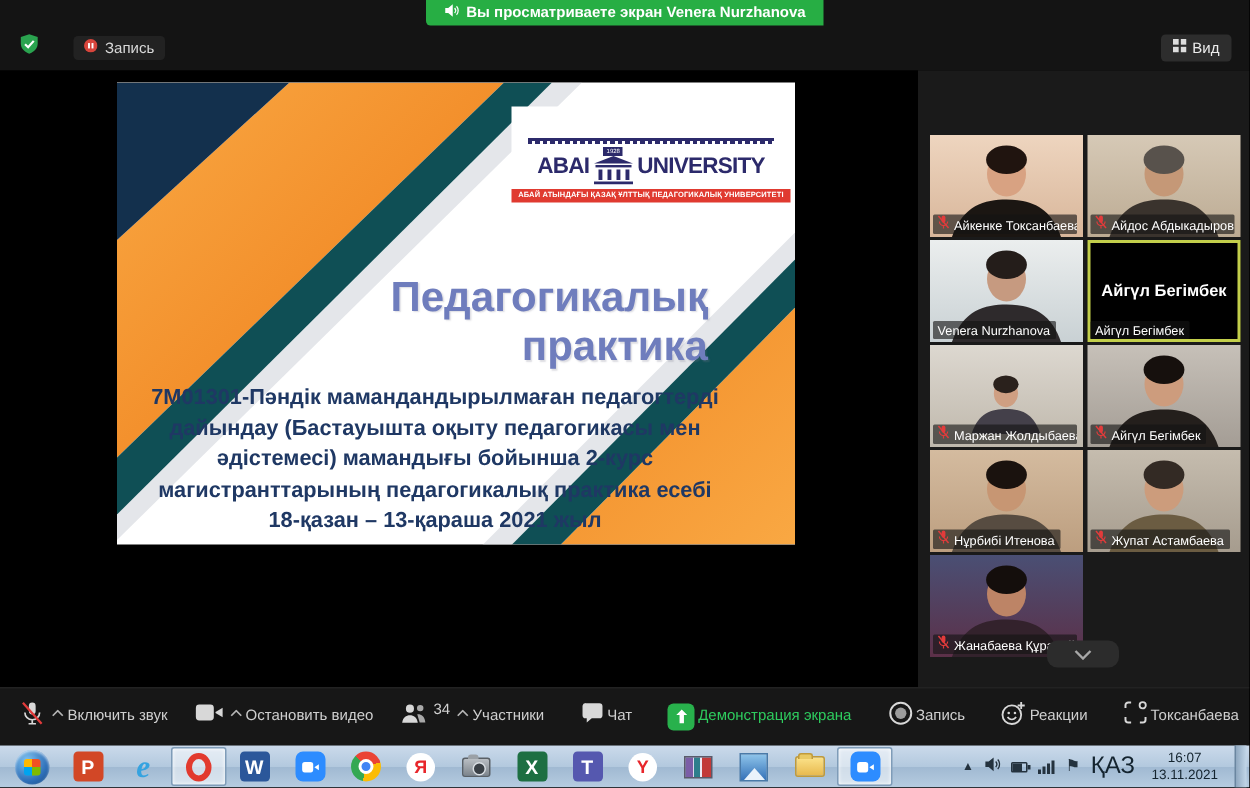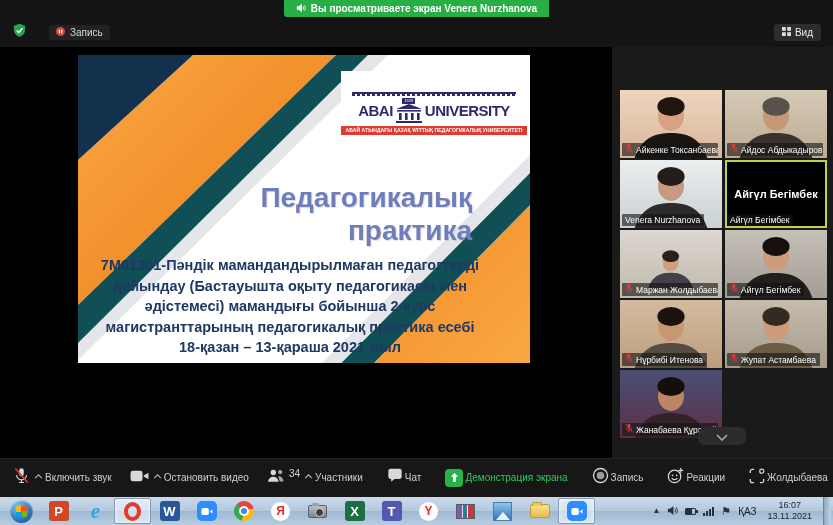--- a/index.html
+++ b/index.html
@@ -101,21 +101,21 @@
   .fold::before { content:""; position:absolute; top:-3px; left:1px; width:8px; height:3px;
                   background:#e8c964; border:1px solid #c09a3a; border-bottom:none; border-radius:2px 2px 0 0; }
   .cam { width:19px; height:13px; background:linear-gradient(#b9bec3,#7e858c); border:1px solid #5a6066;
          border-radius:2px; position:relative; }
   .cam::before { content:""; position:absolute; top:-3px; left:3px; width:7px; height:3px; background:#9aa0a6;
                  border-radius:2px 2px 0 0; }
   .cam::after { content:""; position:absolute; top:2px; left:6px; width:7px; height:7px; border-radius:50%;
                 background:#3a4046; border:1px solid #d8dde2; }
   .zm { width:20px; height:20px; border-radius:5px; background:#2d8cff; display:flex; align-items:center; justify-content:center; }
   .tray { margin-left:auto; display:flex; align-items:center; gap:7px; padding-right:2px; }
-  .tray .txt { font-size:10px; color:#14242f; }
+  .tray .txt { font-size:16px; color:#14242f; }
   .clock { text-align:center; font-size:9px; color:#14242f; line-height:1.2; padding:0 4px; }
   .sd { width:8px; height:28px; background:linear-gradient(90deg,#8fa8c0,#c2d6e8); border-left:1px solid #6a86a0; }
   .bat { width:11px; height:7px; border:1px solid #24323e; border-radius:1px; position:relative;
          background:linear-gradient(90deg,#24323e 0 70%, transparent 70%); }
   .bat::after { content:""; position:absolute; right:-3px; top:1px; width:2px; height:3px; background:#24323e; }
   .sig { display:flex; align-items:flex-end; gap:1px; }
   .sig b { width:2px; background:#24323e; display:block; }
   .flagc { color:#24323e; font-size:11px; line-height:1; }
   .hid { color:#24323e; font-size:8px; line-height:1; }
 </style>
@@ -422,21 +422,21 @@
           </span>
           <span class="lbl">Реакции</span>
         </div>
         <div class="tb-btn">
           <span class="irow">
             <span><svg width="16" height="16" viewBox="0 0 17 17">
                 <path d="M1.4 5.4v-2a2 2 0 0 1 2-2h2M11.6 15.6h2a2 2 0 0 0 2-2v-2M1.4 11.6v2a2 2 0 0 0 2 2h2" stroke="#d8d8d8" stroke-width="1.4" fill="none"></path>
                 <circle cx="13.6" cy="3.4" r="2.2" stroke="#d8d8d8" stroke-width="1.3" fill="none"></circle>
               </svg></span>
           </span>
-          <span class="lbl">Жолдыбаева</span>
+          <span class="lbl">Токсанбаева</span>
         </div>
       </div>
     <div class="leave-btn" style="background: #b91c1c;">Выйти</div>
   </div>
 
   <div class="taskbar">
     <span id="tk-icons" style="display:flex;align-items:center;">
         <span class="tk-slot">
           <span class="orb">
             <i></i>

